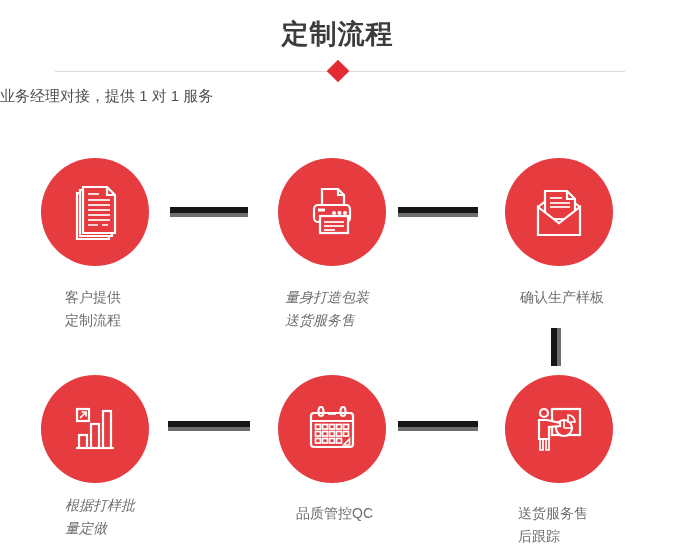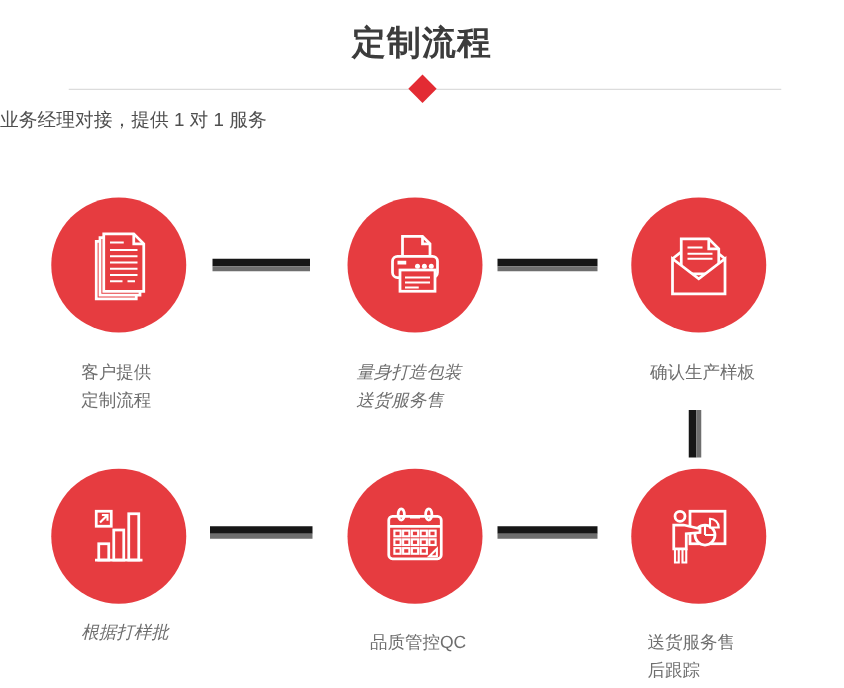--- a/index.html
+++ b/index.html
@@ -144,20 +144,21 @@
   </div>
   <div class="step-label" style="left:285px;top:286px;font-style:italic;">
     <div>量身打造包装</div>
     <div>送货服务售</div>
   </div>
   <div class="step-label" style="left:520px;top:286px;">
     <div>确认生产样板</div>
   </div>
   <div class="step-label" style="left:65px;top:494px;font-style:italic;">
     <div>根据打样批</div>
+    <div>量定做</div>
   </div>
   <div class="step-label" style="left:296px;top:502px;">
     <div>品质管控QC</div>
   </div>
   <div class="step-label" style="left:518px;top:502px;">
     <div>送货服务售</div>
     <div>后跟踪</div>
   </div>
 
   <div class="hbar" style="left:170px;top:207px;width:78px;">

